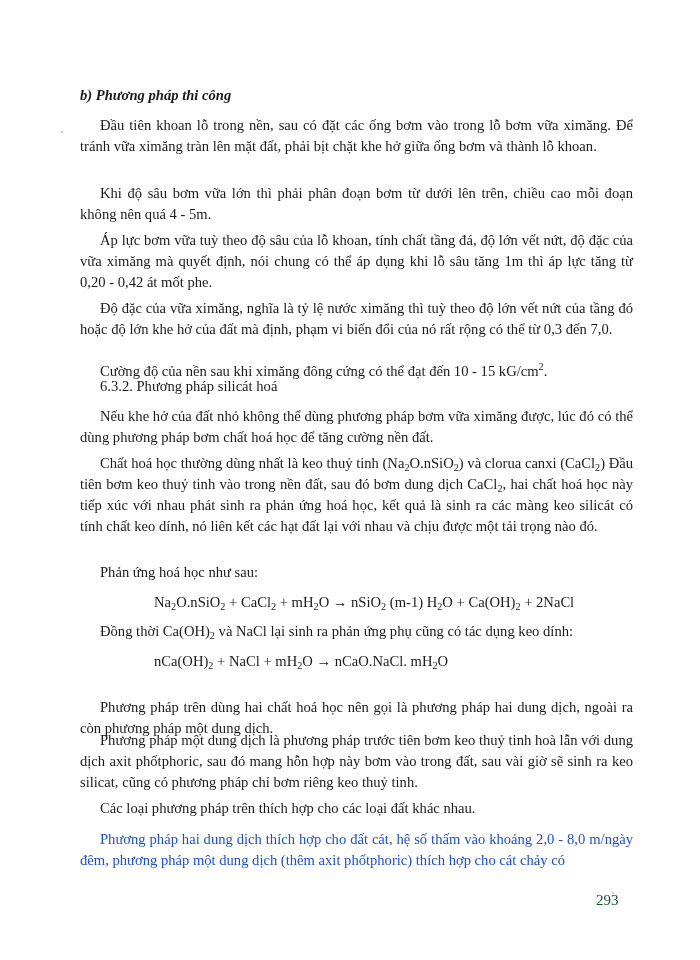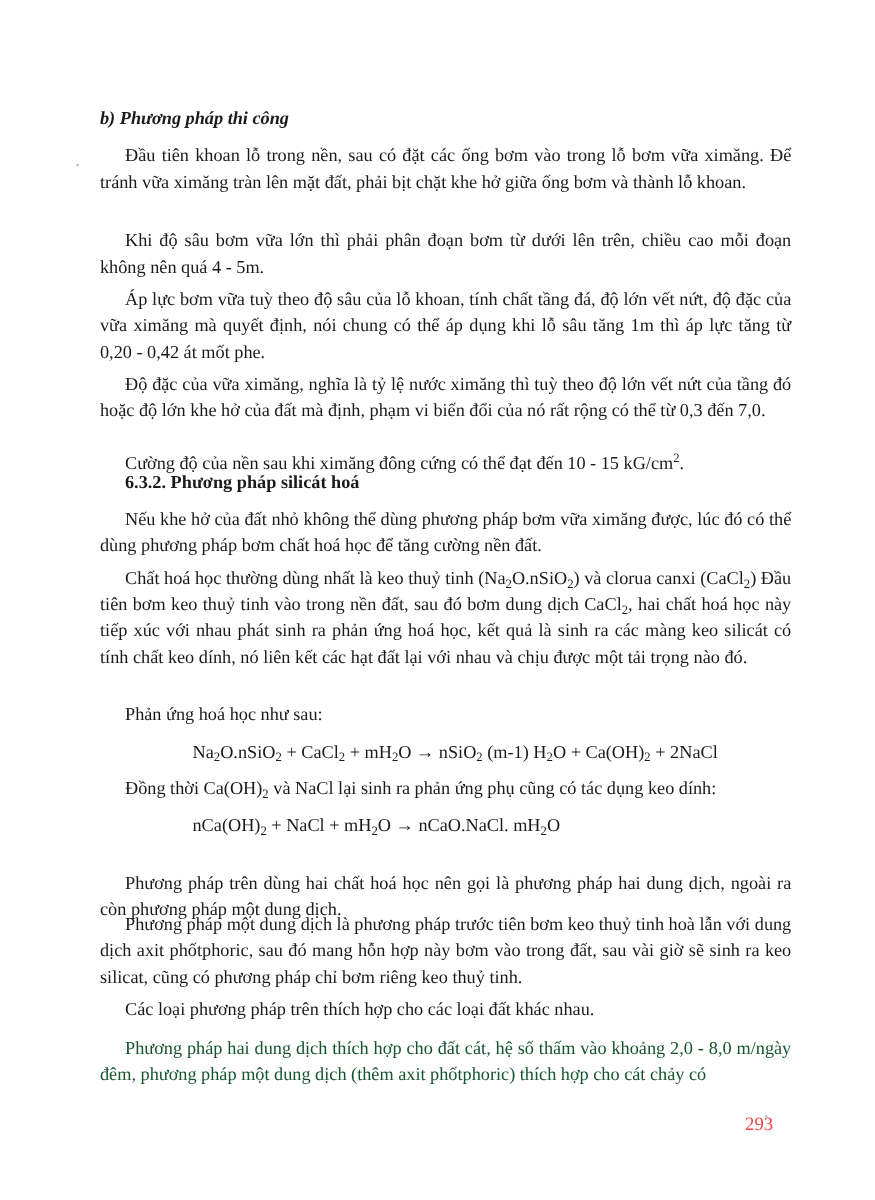--- a/index.html
+++ b/index.html
@@ -5,24 +5,24 @@
     html, body { margin: 0; padding: 0; background: #ffffff; }
     body { width: 700px; height: 960px; position: relative; overflow: hidden; }
     .page {
       position: absolute; left: 80px; top: 0; width: 553px;
       font-family: "Liberation Serif", "DejaVu Serif", serif;
       font-size: 14.6px; color: #1a1a1a; line-height: 21px;
     }
     .p { position: absolute; left: 0; width: 553px; text-align: justify; text-align-last: left; }
     .indent { text-indent: 20px; }
     .heading-italic { font-weight: bold; font-style: italic; }
-    .heading-bold { font-weight: bold; text-indent: 20px; }
+    .heading-bold { font-weight: normal; text-indent: 20px; }
     .formula { position: absolute; left: 74px; white-space: nowrap; }
     .page-number { position: absolute; left: 596px; top: 828px; font-size: 15px; }
-    .last { color: #14532d; }
+    .last { color: #1d4ed8; }
     sub { font-size: 70%; line-height: 0; vertical-align: -0.3em; }
     sup { font-size: 70%; line-height: 0; vertical-align: 0.55em; }
     .dot { position: absolute; width: 2px; height: 2px; background: #bbb; border-radius: 1px; }
   </style>
 </head>
 <body>
 
 <div class="page">
 
   <div class="p heading-italic" style="top:85px;">b) Phương pháp thi công</div>
@@ -54,16 +54,16 @@
   <div class="p indent" style="top:697px;">Phương pháp trên dùng hai chất hoá học nên gọi là phương pháp hai dung dịch, ngoài ra còn phương pháp một dung dịch.</div>
 
   <div class="p indent" style="top:730px;">Phương pháp một dung dịch là phương pháp trước tiên bơm keo thuỷ tinh hoà lẫn với dung dịch axit phốtphoric, sau đó mang hỗn hợp này bơm vào trong đất, sau vài giờ sẽ sinh ra keo silicat, cũng có phương pháp chỉ bơm riêng keo thuỷ tinh.</div>
 
   <div class="p indent" style="top:798px;">Các loại phương pháp trên thích hợp cho các loại đất khác nhau.</div>
 
   <div class="p indent last" style="top:829px;">Phương pháp hai dung dịch thích hợp cho đất cát, hệ số thấm vào khoảng 2,0 - 8,0 m/ngày đêm, phương pháp một dung dịch (thêm axit phốtphoric) thích hợp cho cát chảy có</div>
 
 </div>
 
-<div class="page-number" style="left:596px; top:892px; position:absolute; font-family:'Liberation Serif', serif; font-size:15px; color:#ef4444;">293</div>
+<div class="page-number" style="left:596px; top:892px; position:absolute; font-family:'Liberation Serif', serif; font-size:15px; color:#14532d;">293</div>
 
 <div class="dot" style="left:61px; top:131px;"></div>
 <div class="dot" style="left:612px; top:892px;"></div>
 
 </body></html>

